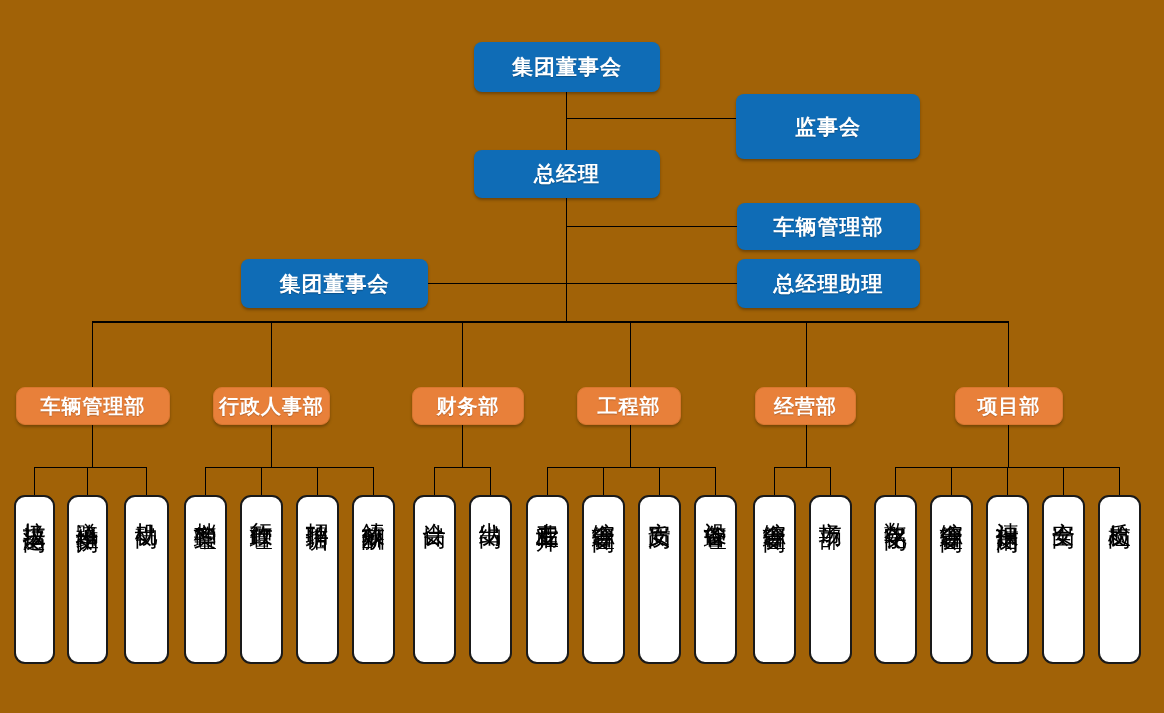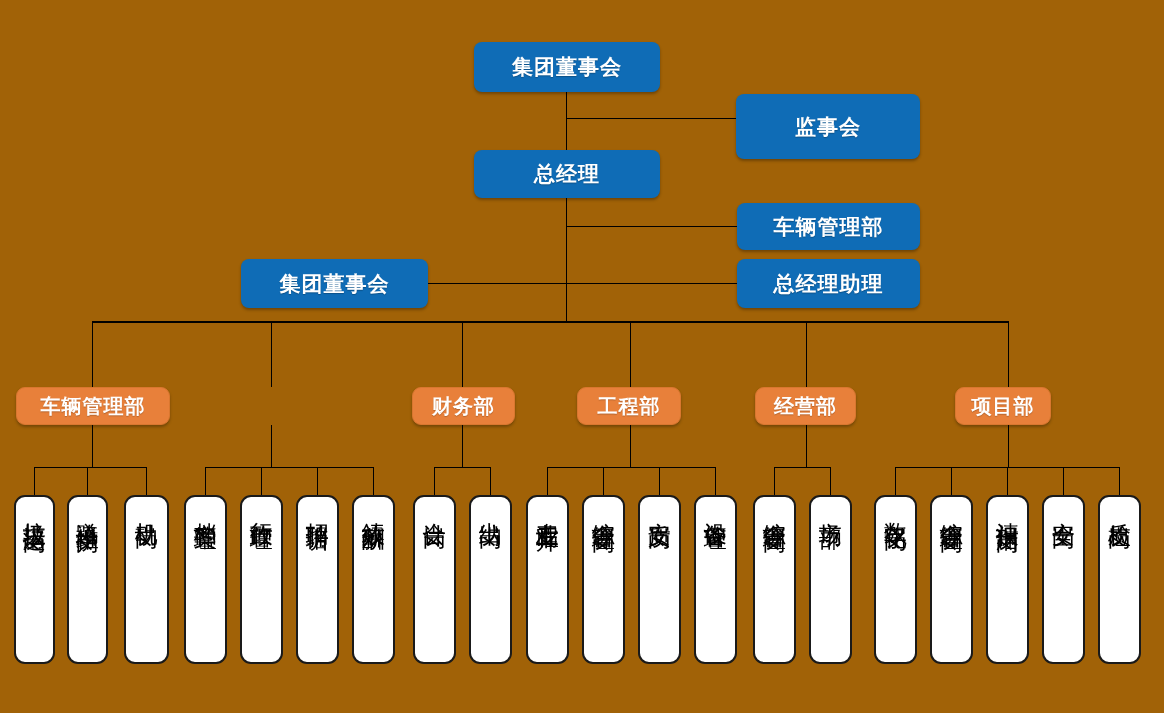--- a/index.html
+++ b/index.html
@@ -160,28 +160,29 @@
   <div class="node-blue" style="left:474px; top:150px; width:186px; height:48px;">总经理</div>
 
   <div class="node-blue" style="left:737px; top:203px; width:183px; height:47px;">车辆管理部</div>
 
   <div class="node-blue" style="left:737px; top:259px; width:183px; height:49px;">总经理助理</div>
 
   <div class="node-blue" style="left:241px; top:259px; width:187px; height:49px;">集团董事会</div>
 
   <div class="node-orange" style="left:16px; top:387px; width:154px; height:38px;">车辆管理部</div>
 
-
-  <div class="node-orange" style="left:412px; top:387px; width:103px; height:38px;">财务部</div>
+  <div class="node-orange" style="left:213px; top:387px; width:117px; height:38px;">行政人事部</div>
+
+  <div class="node-orange" style="left:412px; top:387px; width:112px; height:38px;">财务部</div>
 
   <div class="node-orange" style="left:755px; top:387px; width:101px; height:38px;">经营部</div>
 
   <div class="node-orange" style="left:577px; top:387px; width:104px; height:38px;">工程部</div>
 
-  <div class="node-orange" style="left:955px; top:387px; width:96px; height:38px;">项目部</div>
+  <div class="node-orange" style="left:955px; top:387px; width:108px; height:38px;">项目部</div>
 
   <div class="node-leaf" style="left:14px; top:495px; width:41px; height:169px;">
     <span class="vtext">垃圾清运岗</span>
   </div>
   <div class="node-leaf" style="left:67px; top:495px; width:41px; height:169px;">
     <span class="vtext">道路维护岗</span>
   </div>
   <div class="node-leaf" style="left:124px; top:495px; width:45px; height:169px;">
     <span class="vtext">机动岗</span>
   </div>

